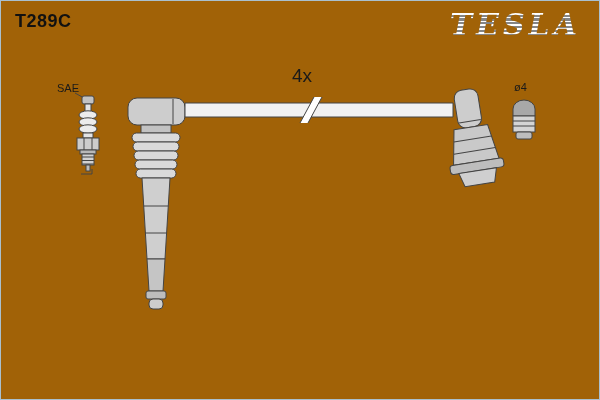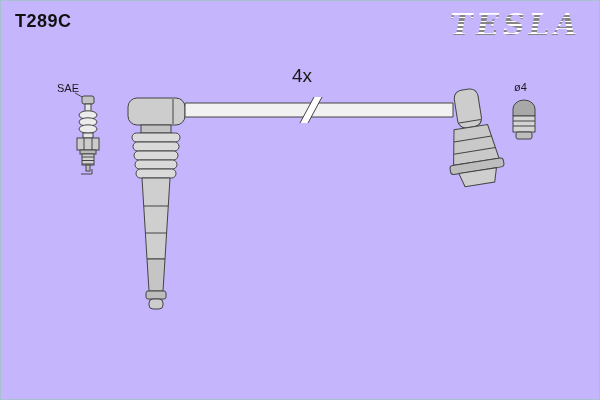--- a/index.html
+++ b/index.html
@@ -1,21 +1,21 @@
 <!DOCTYPE html>
 <html><head>
 <meta charset="utf-8">
 <style>
   html,body { margin:0; padding:0; background:#ffffff; }
   .canvas {
     position:relative;
     width:600px; height:400px;
     box-sizing:border-box;
     border:1px solid #a9c0cf;
-    background:#c4b5fd;
+    background:#a16207;
     font-family:"Liberation Sans", sans-serif;
     overflow:hidden;
   }
   .part-number {
     position:absolute; left:14px; top:10px;
     font-size:18px; font-weight:bold; color:#111;
     letter-spacing:0.5px;
   }
   .subtitle {
     position:absolute; left:14px; top:34px;

